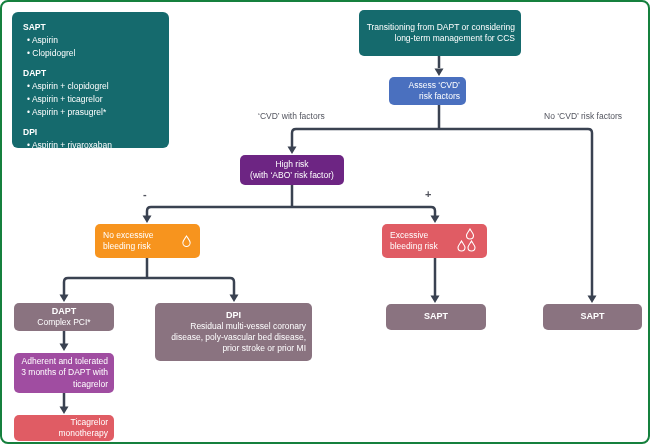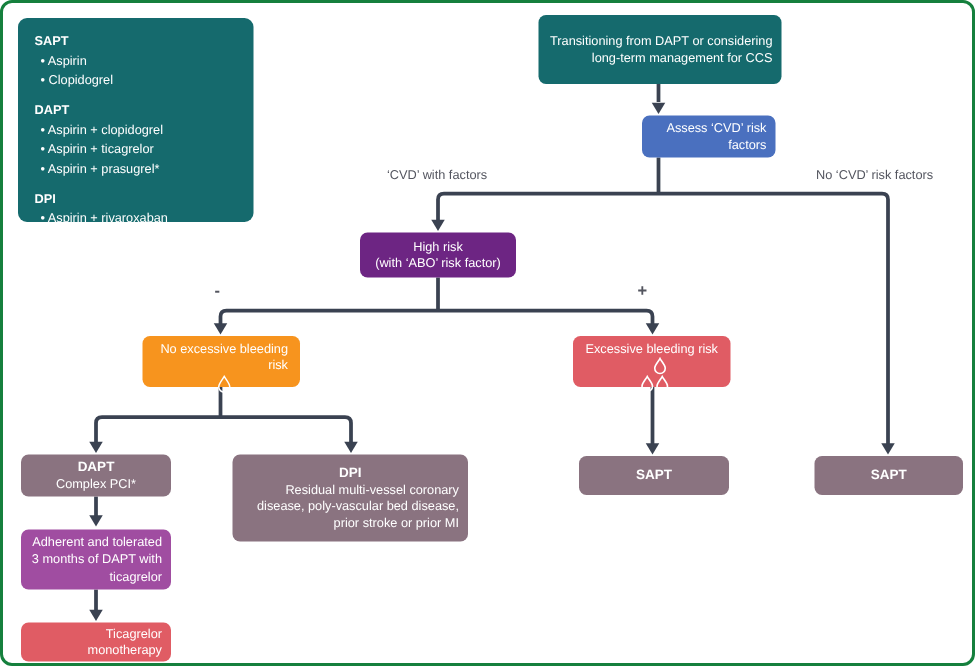--- a/index.html
+++ b/index.html
@@ -15,21 +15,21 @@
     font-size:8.5px;line-height:1.3;text-align:right;padding:3px 6px;
   }
   .node .bold{font-weight:bold;font-size:9px;}
   .teal{background:#156a6d;}
   .blue{background:#4a70bf;}
   .dkpurple{background:#6d2583;}
   .orange{background:#f7941e;}
   .red{background:#e05c64;}
   .mauve{background:#8a7380;}
   .mdpurple{background:#a04da1;}
-  .hnode{flex-direction:column;justify-content:space-between;text-align:right;padding:3px 8px;}
+  .hnode{flex-direction:row;justify-content:space-between;text-align:left;padding:3px 8px;}
   .hnode .txt{flex:1;}
   .hnode .icon{flex:0 0 auto;margin-left:4px;display:flex;align-items:center;}
   .label{
     position:absolute;color:#53555f;font-size:8.5px;white-space:nowrap;
   }
   .sign{position:absolute;color:#53555f;font-size:11px;font-weight:bold;}
   .legend{
     position:absolute;left:10px;top:10px;width:157px;height:136px;
     background:#156a6d;border-radius:6px;box-sizing:border-box;
     padding:9px 11px;color:#ffffff;font-size:8.5px;line-height:13px;
@@ -85,21 +85,21 @@
       <div class="lg-item">Aspirin + prasugrel*</div>
     </div>
     <div class="lg-group">
       <div class="lg-title">DPI</div>
       <div class="lg-item">Aspirin + rivaroxaban</div>
     </div>
   </div>
 
   <div class="node teal" style="left:357px;top:8px;width:162px;height:46px;">Transitioning from DAPT or considering long-term management for CCS</div>
 
-  <div class="node blue" style="left:387px;top:75px;width:89px;height:28px;margin-left:39px;">Assess ‘CVD’ risk factors</div>
+  <div class="node blue" style="left:387px;top:75px;width:77px;height:28px;">Assess ‘CVD’ risk factors</div>
 
   <div class="label" style="left:256px;top:109px;">‘CVD’ with factors</div>
   <div class="label" style="left:542px;top:109px;">No ‘CVD’ risk factors</div>
 
   <div class="node dkpurple" style="left:238px;top:153px;width:104px;height:30px;">
     <span>High risk</span>
     <span>(with ‘ABO’ risk factor)</span>
   </div>
 
   <div class="sign" style="left:141px;top:186px;">-</div>

